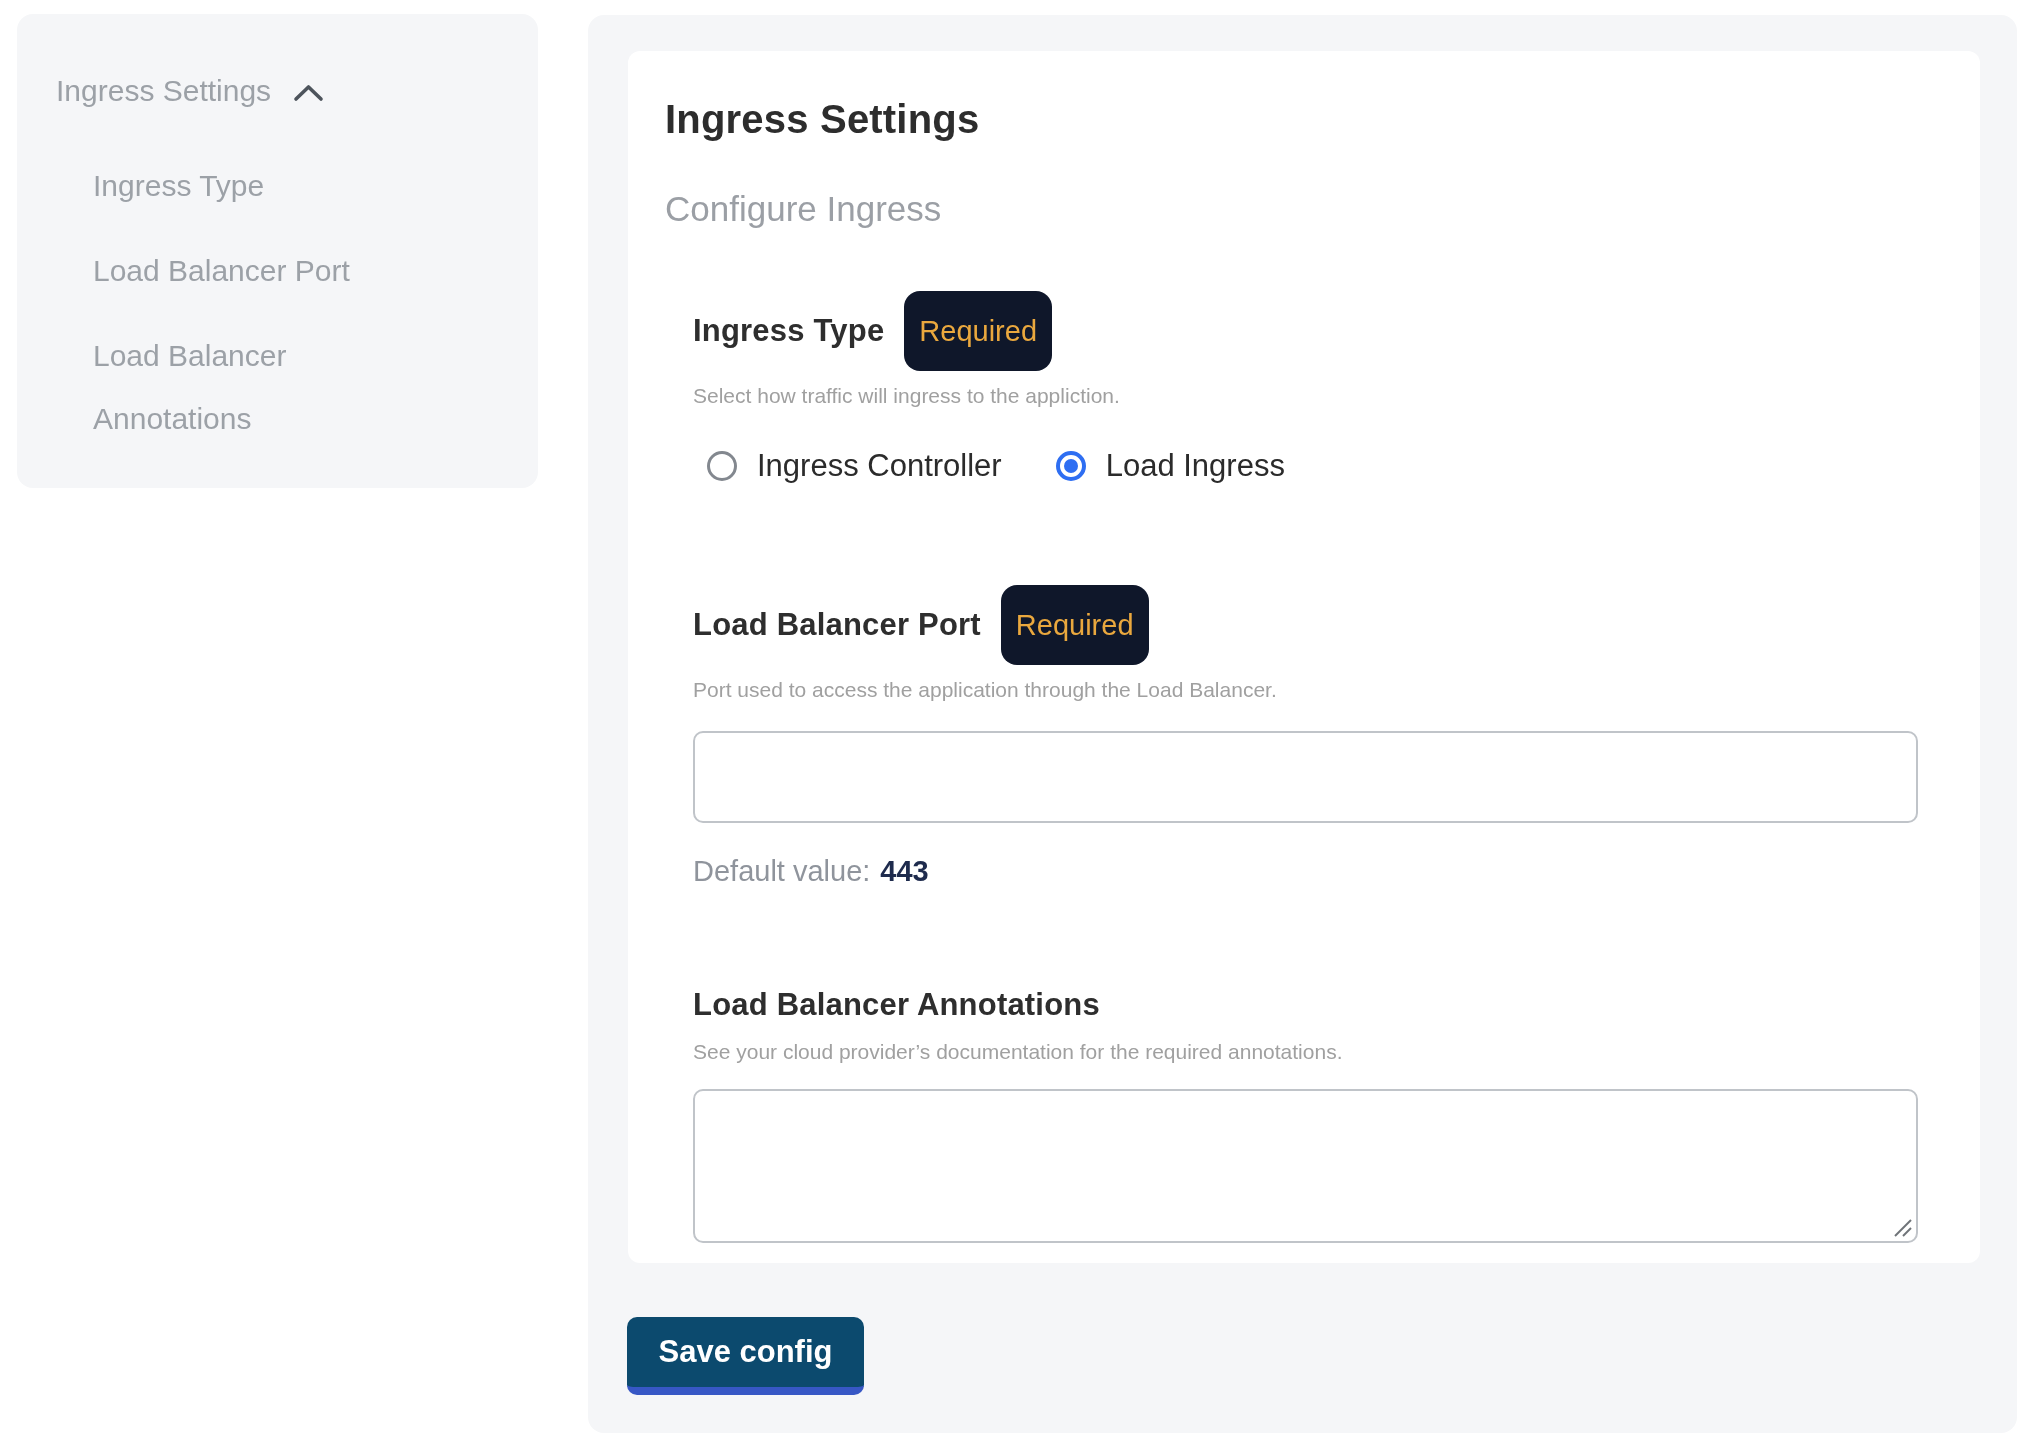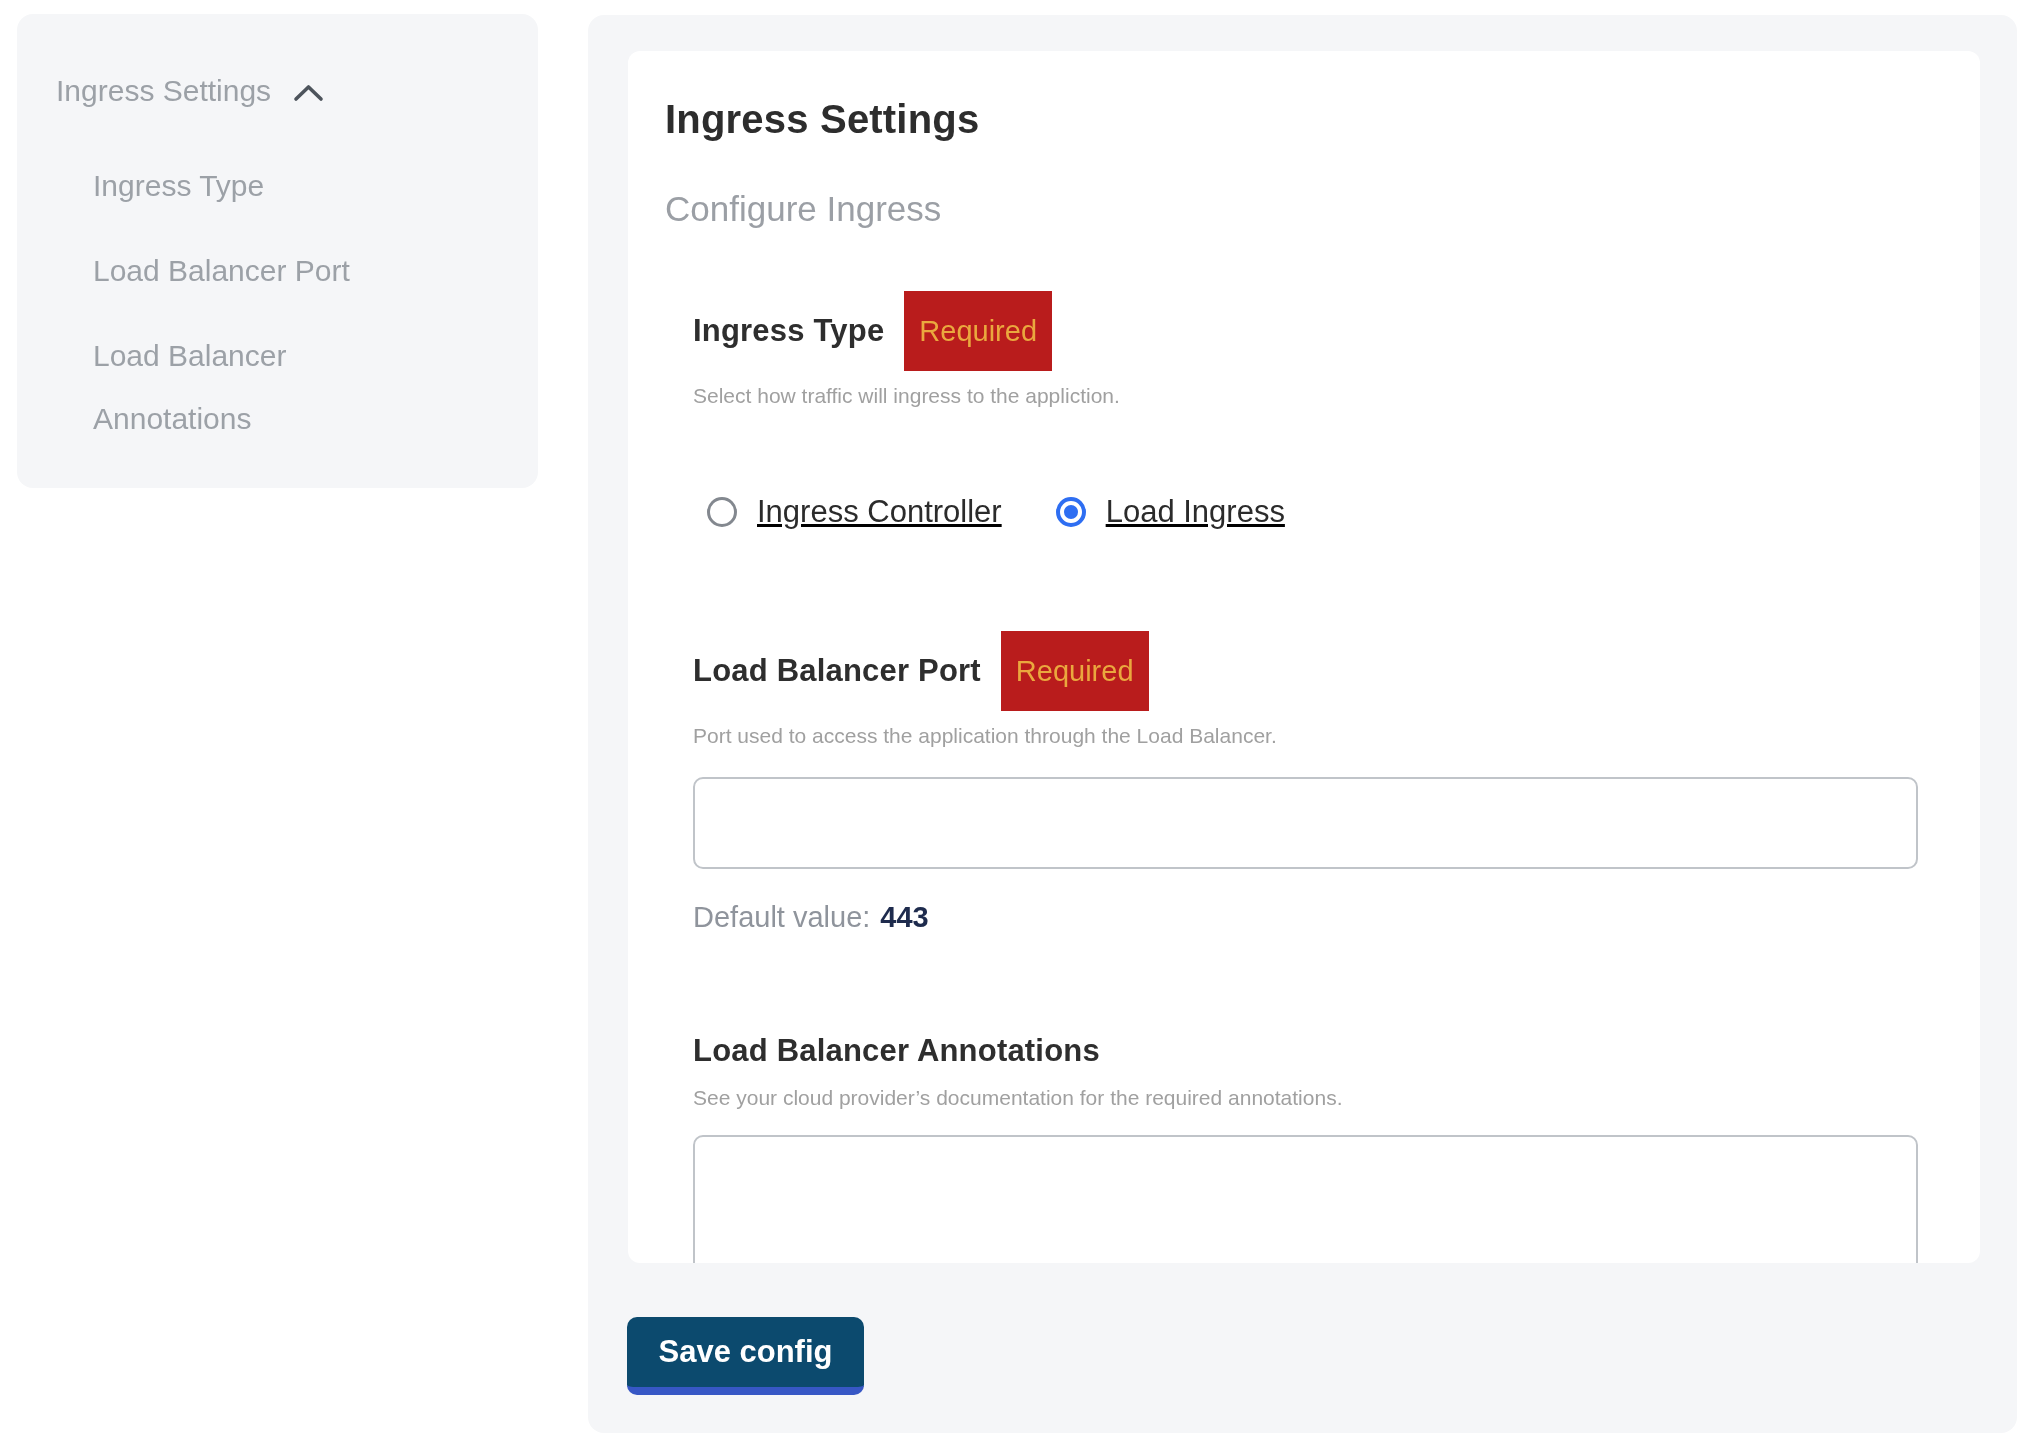--- a/index.html
+++ b/index.html
@@ -40,27 +40,27 @@
     padding: 44px 60px 0 37px;
     overflow: hidden;
   }
   .card h1 { font-size: 40px; line-height: 48px; font-weight: 700; color: #2d2d2d; letter-spacing: 0.2px; }
   .subtitle { margin-top: 48px; font-size: 35px; line-height: 36px; color: #9b9fa5; }
 
   .sections { margin: 64px 0 0 28px; }
   .section-heading-row { display: flex; align-items: center; gap: 20px; }
   .section-heading-row h2 { font-size: 31px; line-height: 44px; font-weight: 700; color: #2e2e2e; letter-spacing: 0.2px; }
   .badge {
-    font-size: 29px; color: #eaa83e; background: #b91c1c;
-    padding: 22px 15px; border-radius: 0; line-height: 36px;
+    font-size: 29px; color: #eaa83e; background: #0f172a;
+    padding: 22px 15px; border-radius: 16px; line-height: 36px;
   }
   .desc { margin-top: 6px; font-size: 21px; line-height: 38px; color: #a0a0a0; }
 
   
-  .radio-row { margin-top: 78px; padding-left: 14px; display: flex; align-items: flex-start; text-decoration: underline; }
+  .radio-row { margin-top: 32px; padding-left: 14px; display: flex; align-items: flex-start; }
   .radio-group { display: flex; align-items: center; cursor: pointer; }
   .radio-group + .radio-group { margin-left: 54px; }
   .radio {
     width: 30px; height: 30px; border-radius: 50%;
     border: 3px solid #83888f; background: #ffffff;
     position: relative; flex: 0 0 auto;
   }
   .radio.checked { border: 4px solid #2e6ef2; }
   .radio.checked::after {
     content: ""; position: absolute; inset: 4px;

